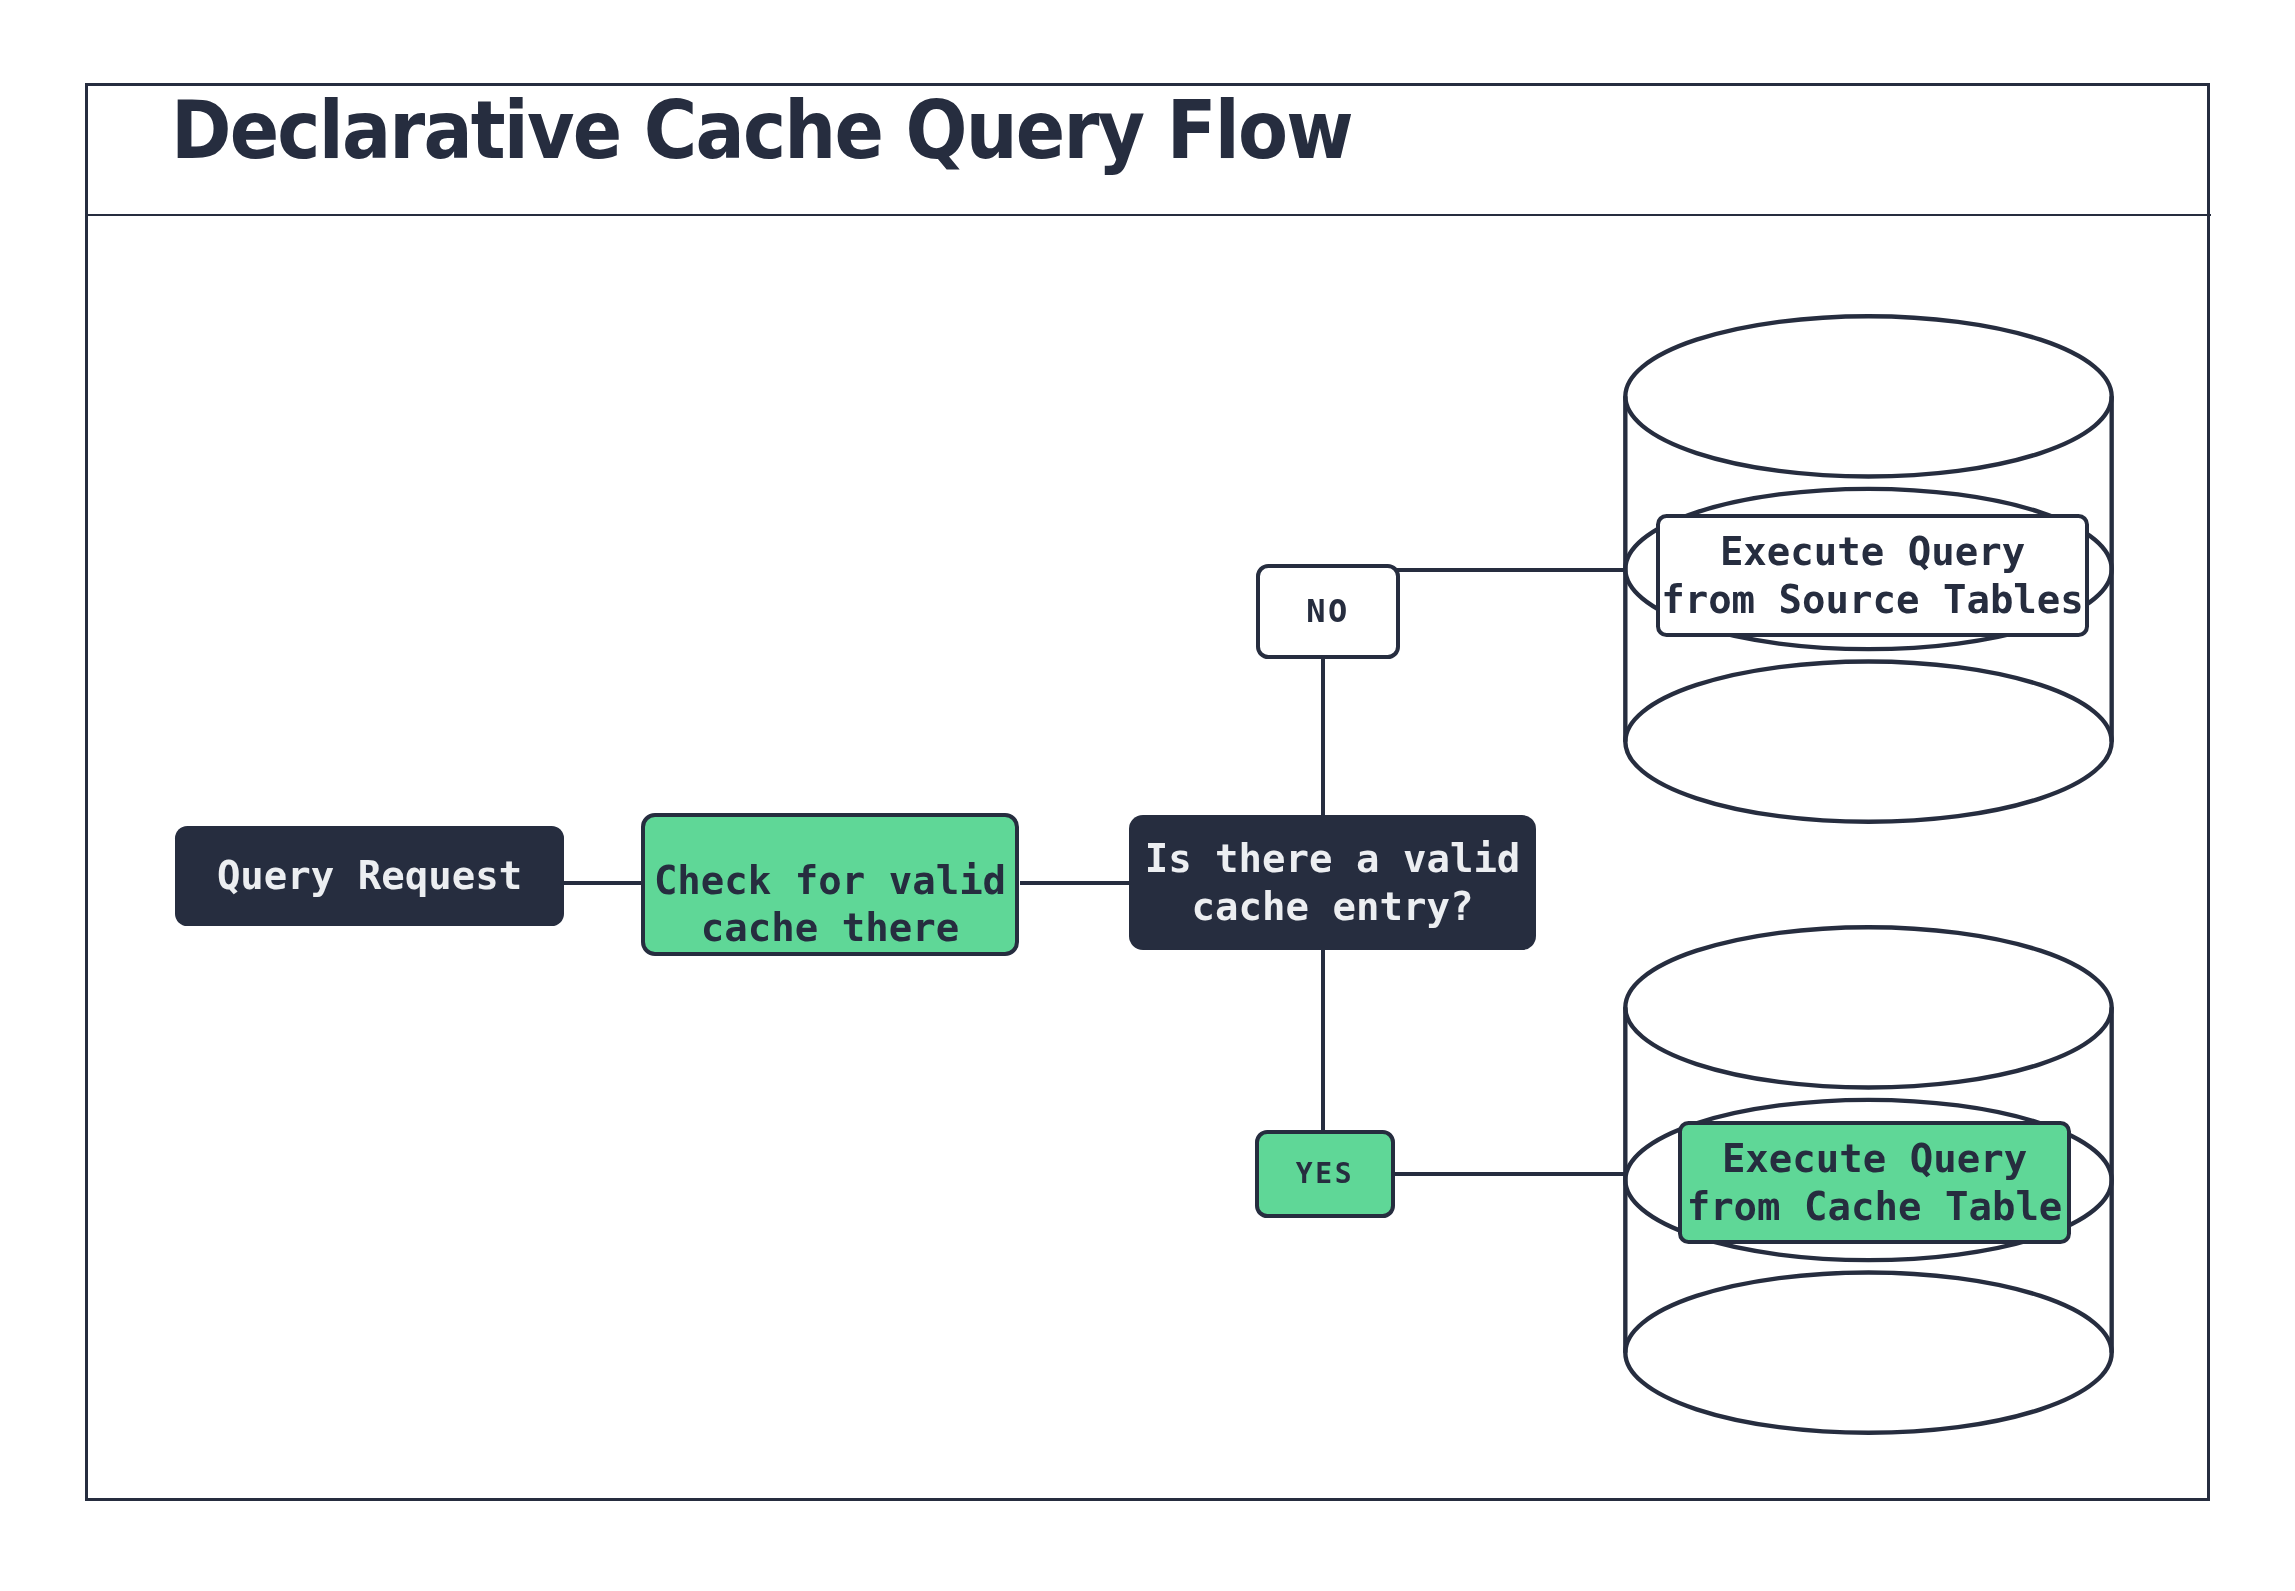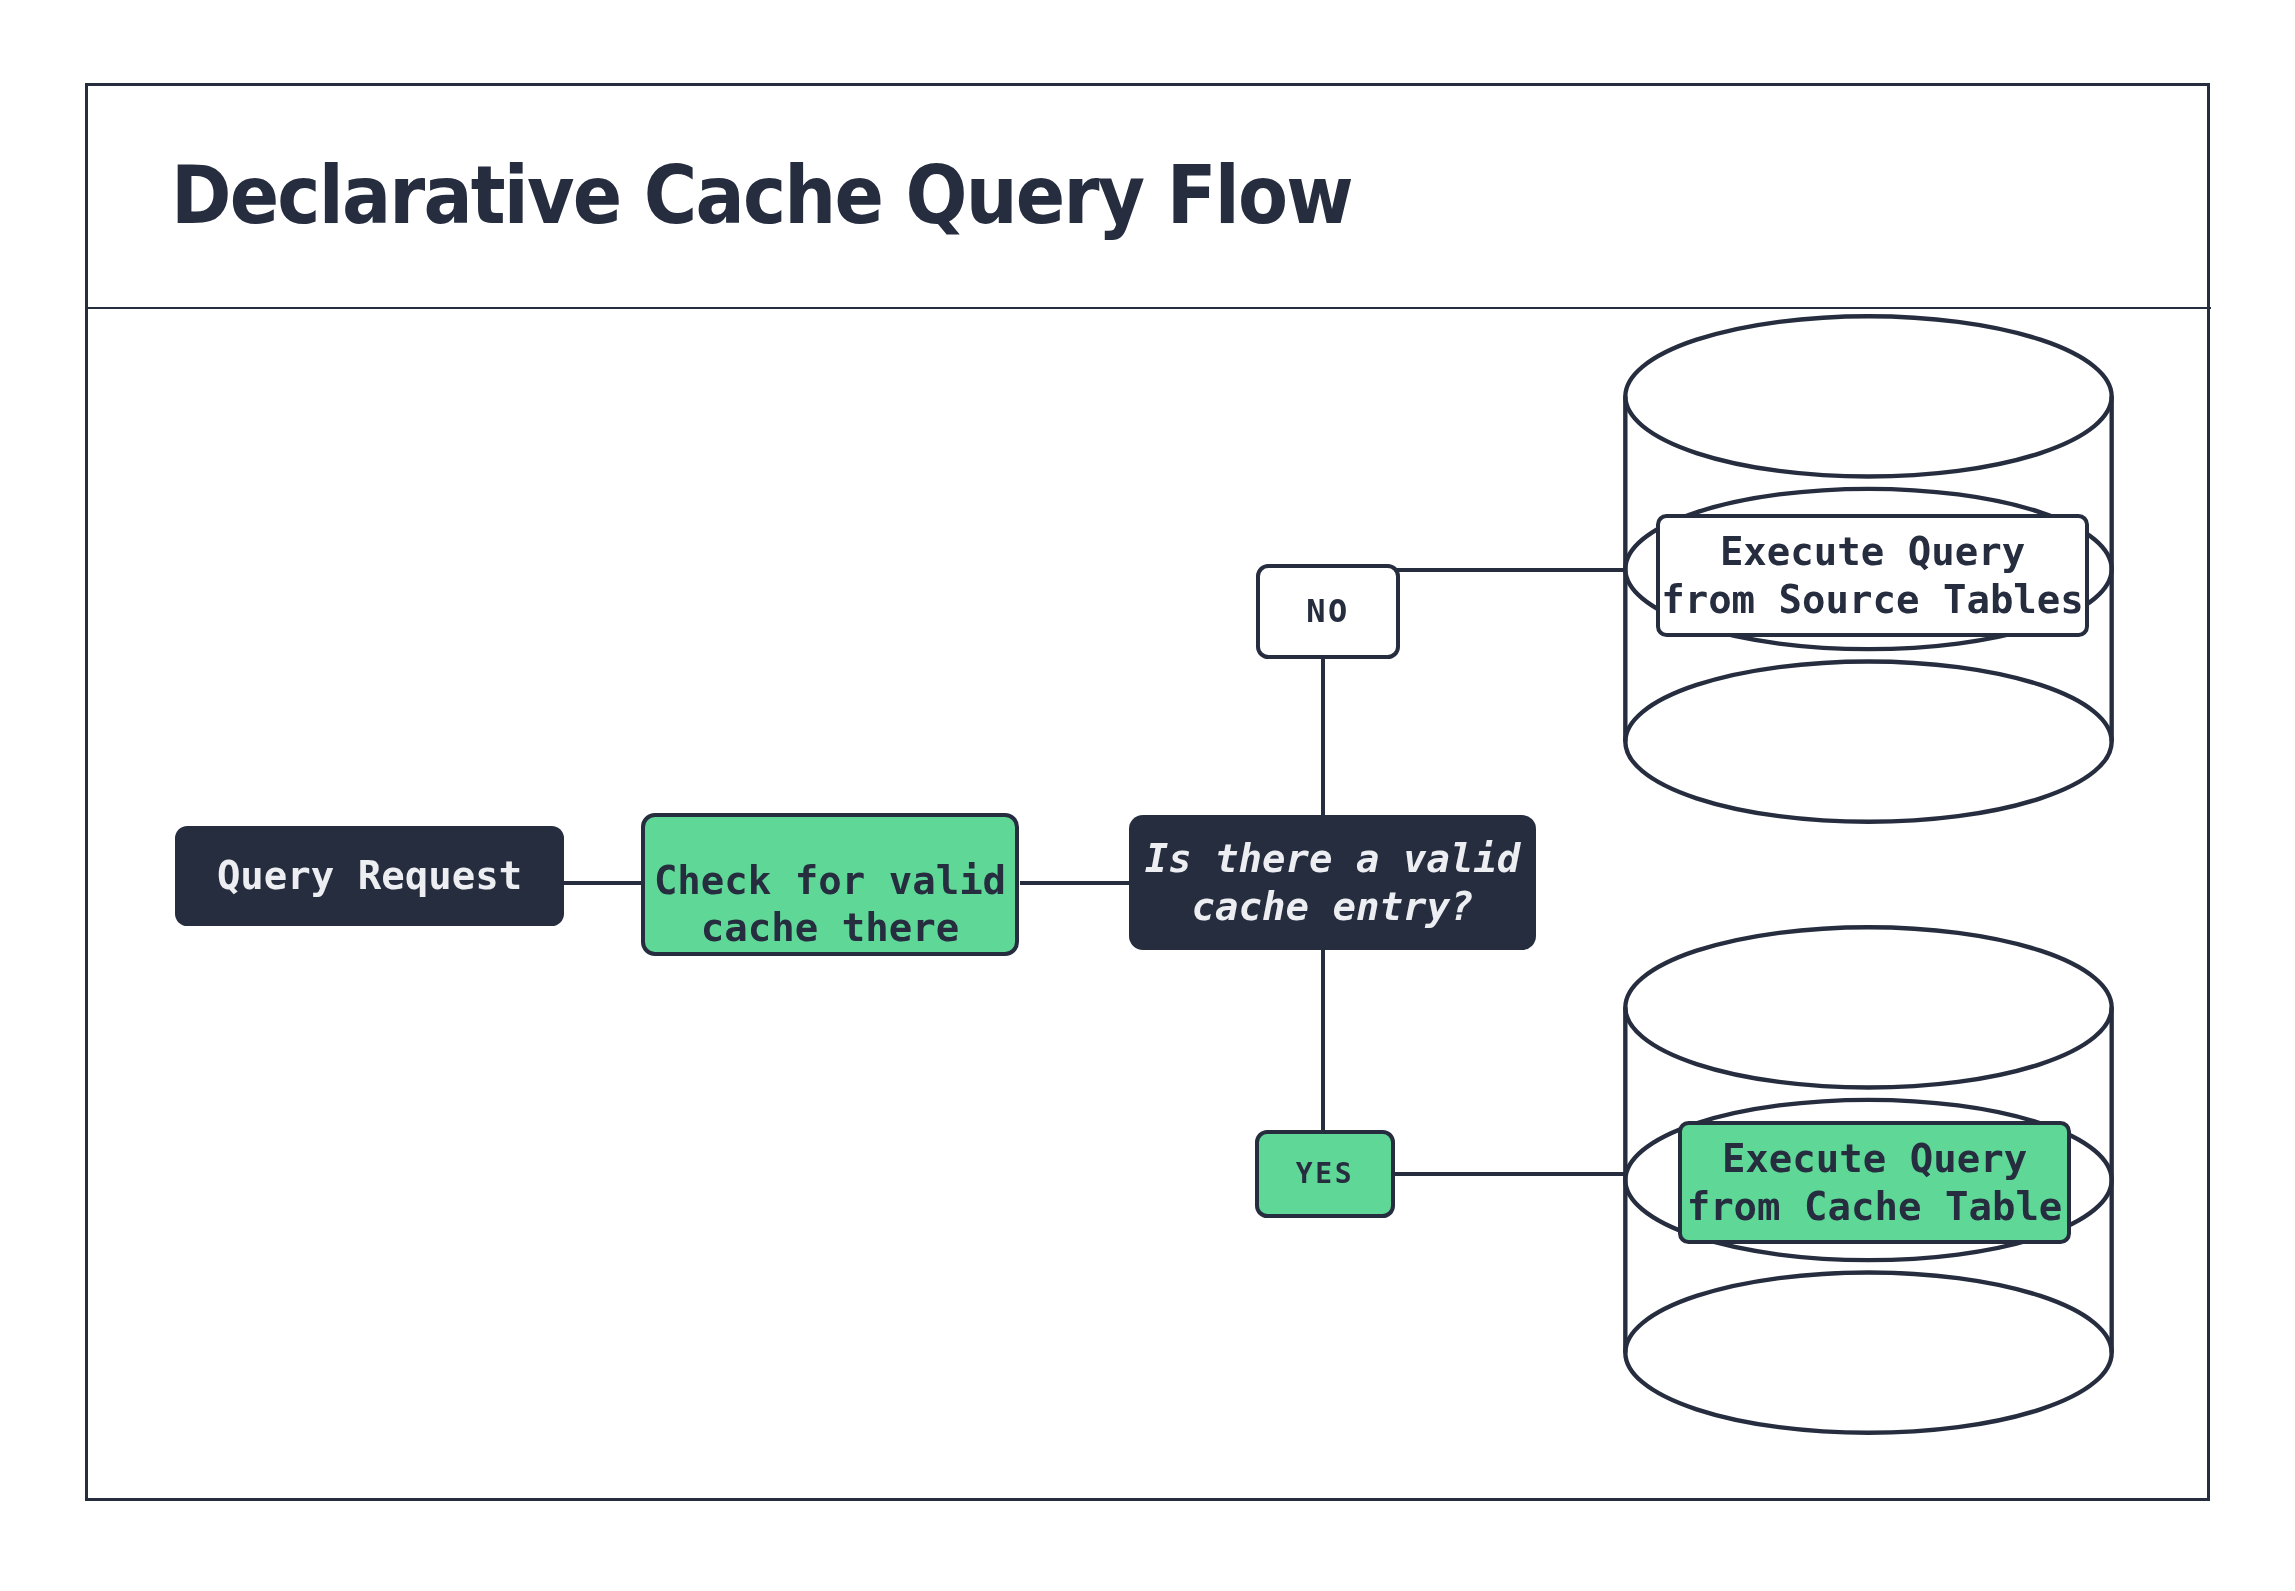--- a/index.html
+++ b/index.html
@@ -25,25 +25,25 @@
   .frame {
     position: absolute;
     left: 85px; top: 83px;
     width: 2119px; height: 1412px;
     border: 3.5px solid var(--dark);
     background: var(--white);
   }
   .header {
     position: absolute;
     left: 85px; top: 83px;
-    width: 2126px; height: 226px;
+    width: 2126px; height: 133px;
     box-sizing: border-box;
     border-bottom: 2.6px solid var(--dark);
     display: flex;
-    align-items: center;
+    align-items: flex-start;
   }
   .title {
     font-family: "DejaVu Sans", "Liberation Sans", sans-serif;
     font-weight: 800;
     font-stretch: semi-condensed;
     letter-spacing: -1.8px;
     font-size: 81px;
     color: var(--dark);
     padding-left: 86px;
     white-space: nowrap;
@@ -62,21 +62,21 @@
     line-height: 1.22;
     white-space: nowrap;
   }
   .node span { display: block; }
   .dark-node  { background: var(--dark);  color: var(--light); border-radius: 14px; }
   .green-node { background: var(--green); color: var(--dark);  border: 4.4px solid var(--dark); border-radius: 14px; }
   .white-node { background: var(--white); color: var(--dark);  border: 4.4px solid var(--dark); border-radius: 14px; }
 
   #query-request { left: 175px;  top: 826px;  width: 389px; height: 100px; border-radius: 12.3px; }
   #check-cache   { left: 641px;  top: 813px;  width: 378px; height: 143px; justify-content: flex-end; }
-  #decision      { left: 1129px; top: 815px;  width: 407px; height: 135px; font-style: italic; }
+  #decision      { left: 1129px; top: 815px;  width: 407px; height: 135px; }
   #no-box        { left: 1256px; top: 523px;  width: 144px; height: 95px; font-size: 32px; letter-spacing: 2.6px; border-radius: 12.3px; margin-top: 41px; }
   #yes-box       { left: 1255px; top: 1130px; width: 140px; height: 88px; font-size: 28px; letter-spacing: 2.6px; border-radius: 12.3px; }
 
   
   #source-label { left: 1656px; top: 514px;  width: 433px; height: 123px; border: 4.4px solid var(--dark); border-radius: 10.5px; background: var(--white); }
   #cache-label  { left: 1678px; top: 1121px; width: 393px; height: 123px; border: 4.4px solid var(--dark); border-radius: 10.5px; background: var(--green); }
 
   
   .connector { position: absolute; background: var(--dark); }
   #line-start-check    { left: 539px;  top: 881px; width: 103px; height: 4.4px; }

